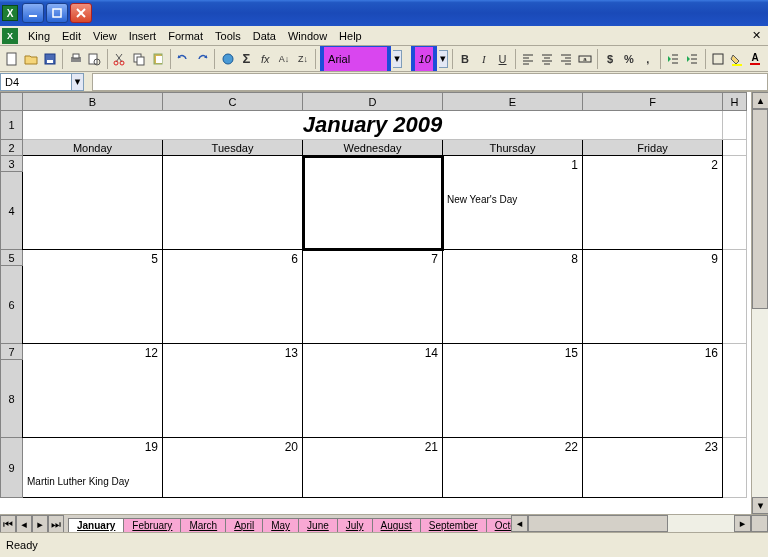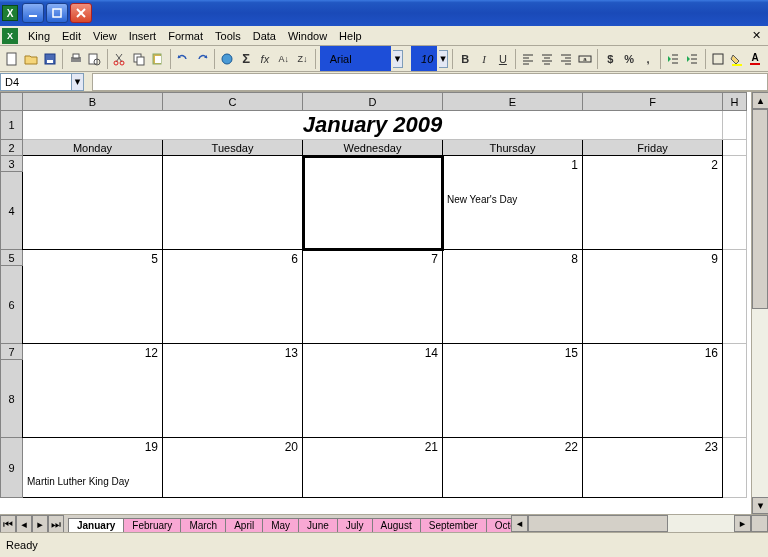--- a/index.html
+++ b/index.html
@@ -83,22 +83,22 @@
 }
 .tool-btn {
   width: 22px; height: 22px;
   display: flex; align-items: center; justify-content: center;
   border: 1px solid transparent;
   color: #333;
 }
 .tool-btn svg { width: 14px; height: 14px; }
 .tool-sep { width: 1px; height: 20px; background: #aca899; margin: 0 2px; }
 .font-select {
-  height: 32px; border: 6px solid #1d4ed8;
-  background: #1d4ed8; font-size: 11px; padding: 0 4px;
+  height: 32px; border: 4px solid #1d4ed8;
+  background: #d946ef; font-size: 11px; padding: 0 4px;
   display: flex; align-items: center;
 }
 .font-name { width: 90px; }
 .font-size { width: 26px; font-style: italic; }
 .dropdown-arrow {
   width: 12px; height: 18px; border: 1px solid #7f9db9;
   border-left: none; background: #e3e8f5;
   display: flex; align-items: center; justify-content: center;
 }
 
@@ -210,20 +210,21 @@
   background: #d4d0c8; border: 1px solid #848484;
   display: flex; align-items: center; justify-content: center;
 }
 .sheet-tabs {
   display: flex;
   align-items: flex-end;
   flex: 1;
   overflow: hidden;
   background: #d4d0c8;
   padding-left: 4px;
+  text-decoration: underline;
 }
 .sheet-tab {
   background: #fff;
   border: 1px solid #808080;
   border-bottom: none;
   padding: 1px 8px;
   font-size: 10px;
   margin-right: -1px;
   position: relative;
 }

